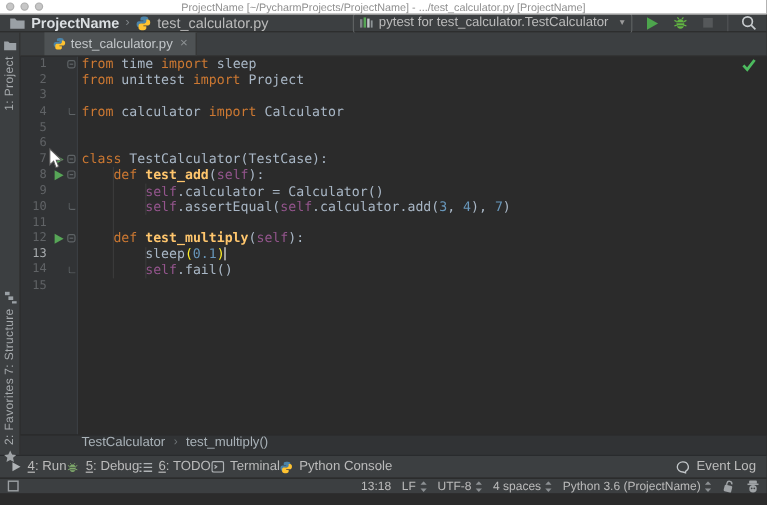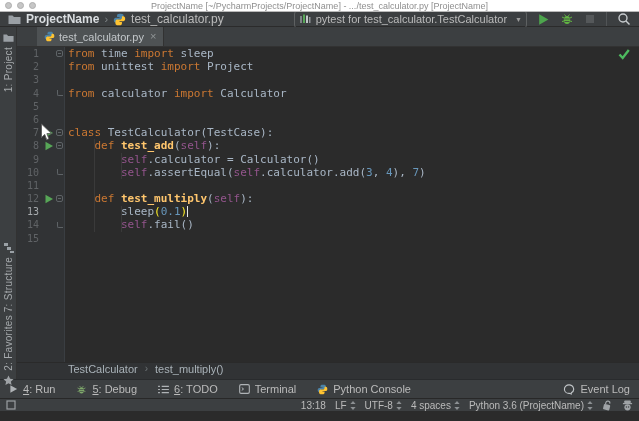--- a/index.html
+++ b/index.html
@@ -56,21 +56,21 @@
   .indent-guide { position:absolute; width:1px; background:#3A3A3A; }
   .insp-check { position:absolute; right:9px; top:2px; }
   .mouse-cursor { position:absolute; left:23px; top:76px; z-index:5; }
 
   
   .breadcrumbs { height:17px; background:#313335; border-top:1px solid #2A2A2A; display:flex; padding-left:51px; gap:7px; font-size:11px; color:#A9B2B8; }
   .bc-sep { color:#6E7477; font-size:10px; }
 
   
   .toolbar { height:19px; background:#3C3F41; border-top:1px solid #292B2D; display:flex; align-items:center; padding:0 9px; font-size:11px; color:#BBBBBB; }
-  .tw-left { display:flex; align-items:center; gap:21px; }
+  .tw-left { display:flex; align-items:center; }
   .tw-item { display:flex; align-items:center; gap:5px; }
   .tw-right { margin-left:auto; display:flex; align-items:center; gap:5px; }
   .tw-item u { text-decoration:underline; }
 
   
   .statusbar { height:13px; background:#3C3F41; border-top:1px solid #282828; display:flex; align-items:center; font-size:10px; color:#BBBBBB; padding:0 6px; gap:7px; }
   .sb-right { margin-left:auto; display:flex; align-items:center; gap:9px; }
   .sb-item { display:flex; align-items:center; gap:3px; }
 </style>
 </head>

